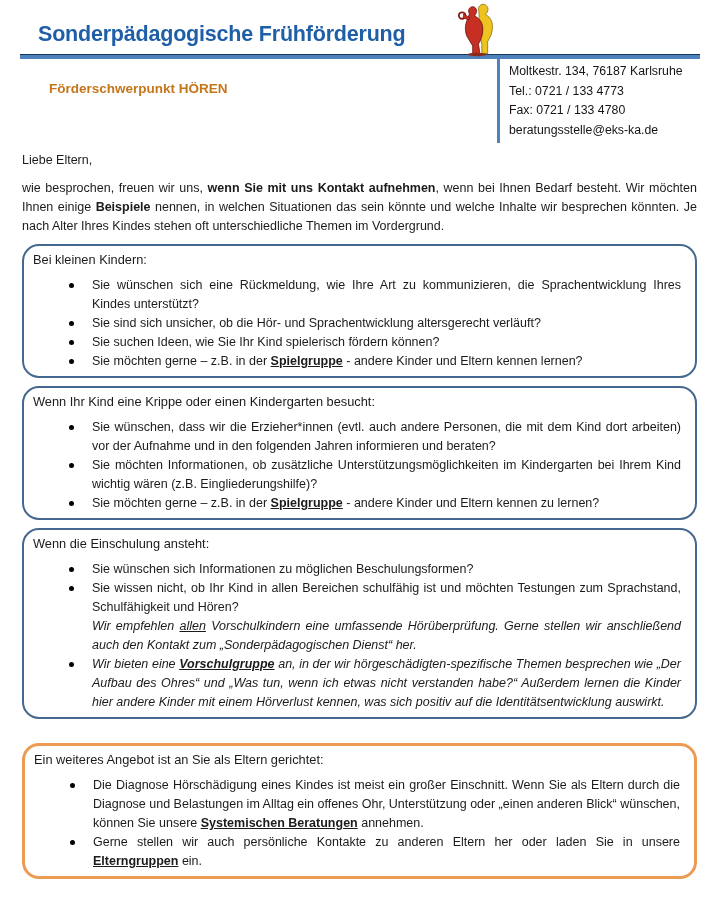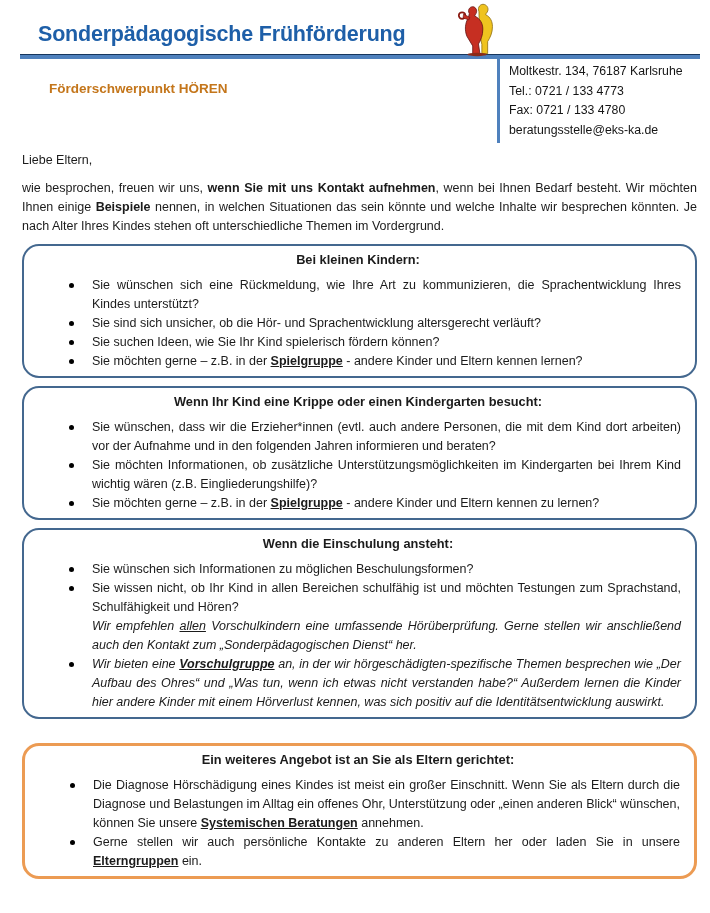--- a/index.html
+++ b/index.html
@@ -25,21 +25,21 @@
   
   main{padding:0 13px 0 22px;}
   .salutation{margin:8px 0 12px 0;font-size:12.5px;}
   .intro{margin:9px 0 0 0;font-size:12.5px;line-height:19px;text-align:justify;}
   
   .box{
     border:2.5px solid #44688F;border-radius:17px;
     margin-top:8px;padding:6px 12px 5px 9px;font-size:12.5px;
   }
   .box.orange{border-color:#EC9B53;border-width:3px;margin-top:24px;}
-  .box-title{font-weight:bold;font-size:12.8px;line-height:16px;text-align:center;}
+  .box-title{font-weight:normal;font-size:12.8px;line-height:16px;}
   ul.bullets{list-style:none;margin:8px 0 0 0;padding:0 2px 0 34px;}
   ul.bullets li{position:relative;padding-left:25px;text-align:justify;line-height:19px;}
   li .dot{position:absolute;left:2px;top:7px;width:5px;height:5px;border-radius:50%;background:#000;}
   .para{margin:0;}
   .rb{font-weight:bold;}
   .ri{font-style:italic;}
   .ru{text-decoration:underline;}
 </style>
 </head>
 <body>

